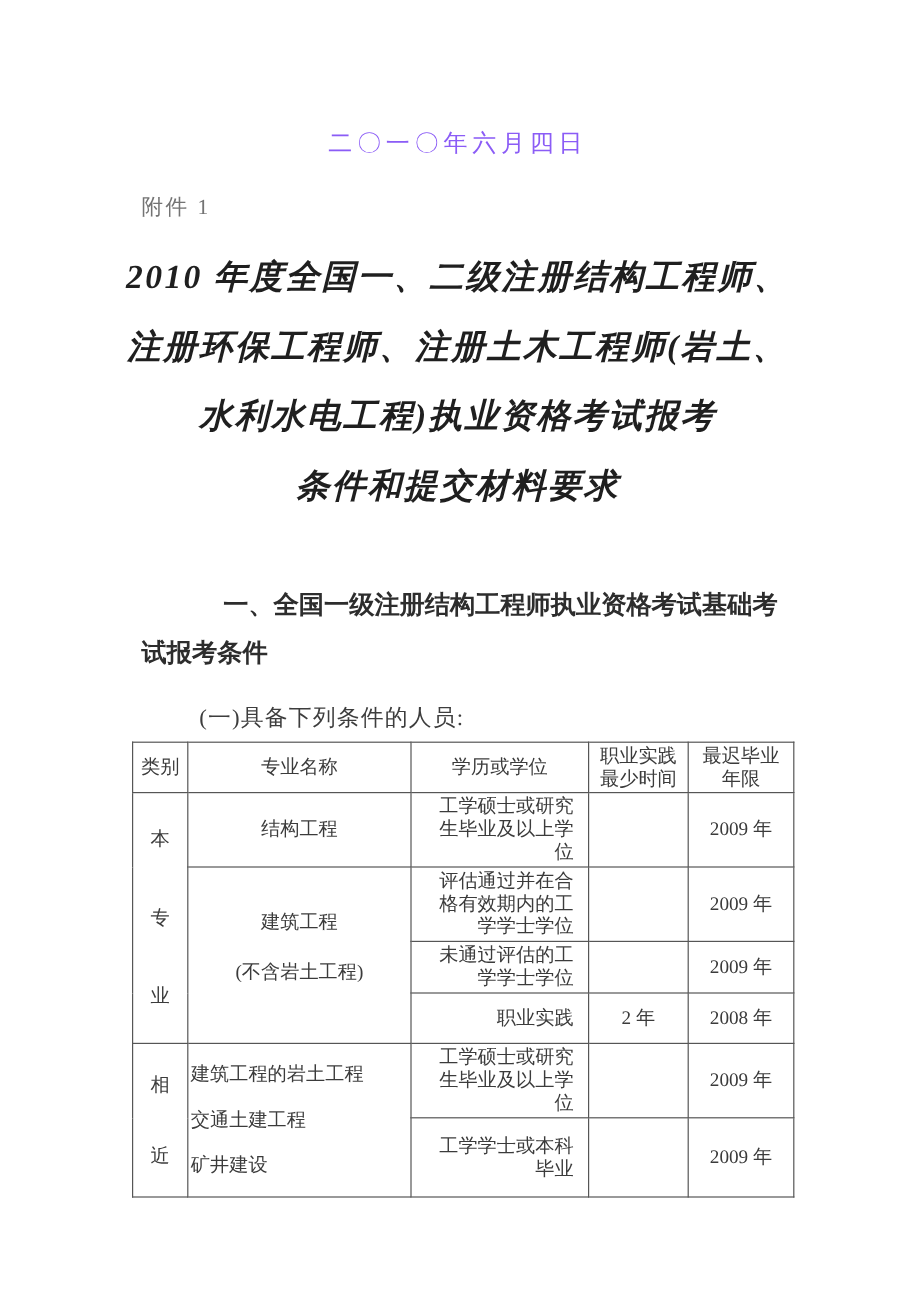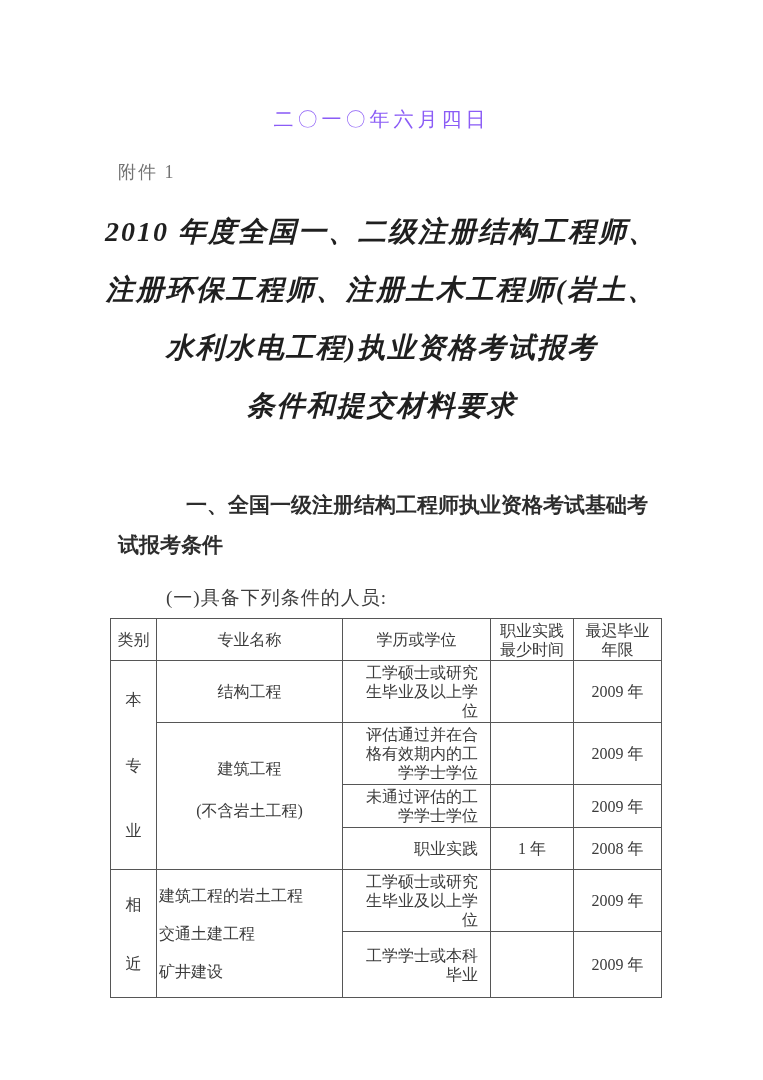--- a/index.html
+++ b/index.html
@@ -183,21 +183,21 @@
         <td></td>
         <td>2009 年</td>
       </tr>
       <tr class="r3">
         <td class="degree">未通过评估的工学学士学位</td>
         <td></td>
         <td>2009 年</td>
       </tr>
       <tr class="r4">
         <td class="degree">职业实践</td>
-        <td>1 年</td>
+        <td>2 年</td>
         <td>2008 年</td>
       </tr>
       <tr class="r5">
         <td class="cat" rowspan="2">
           <div class="vwrap rel">
               <span>相</span>
               <span>近</span>
             </div>
         </td>
         <td class="major-related" rowspan="2">

